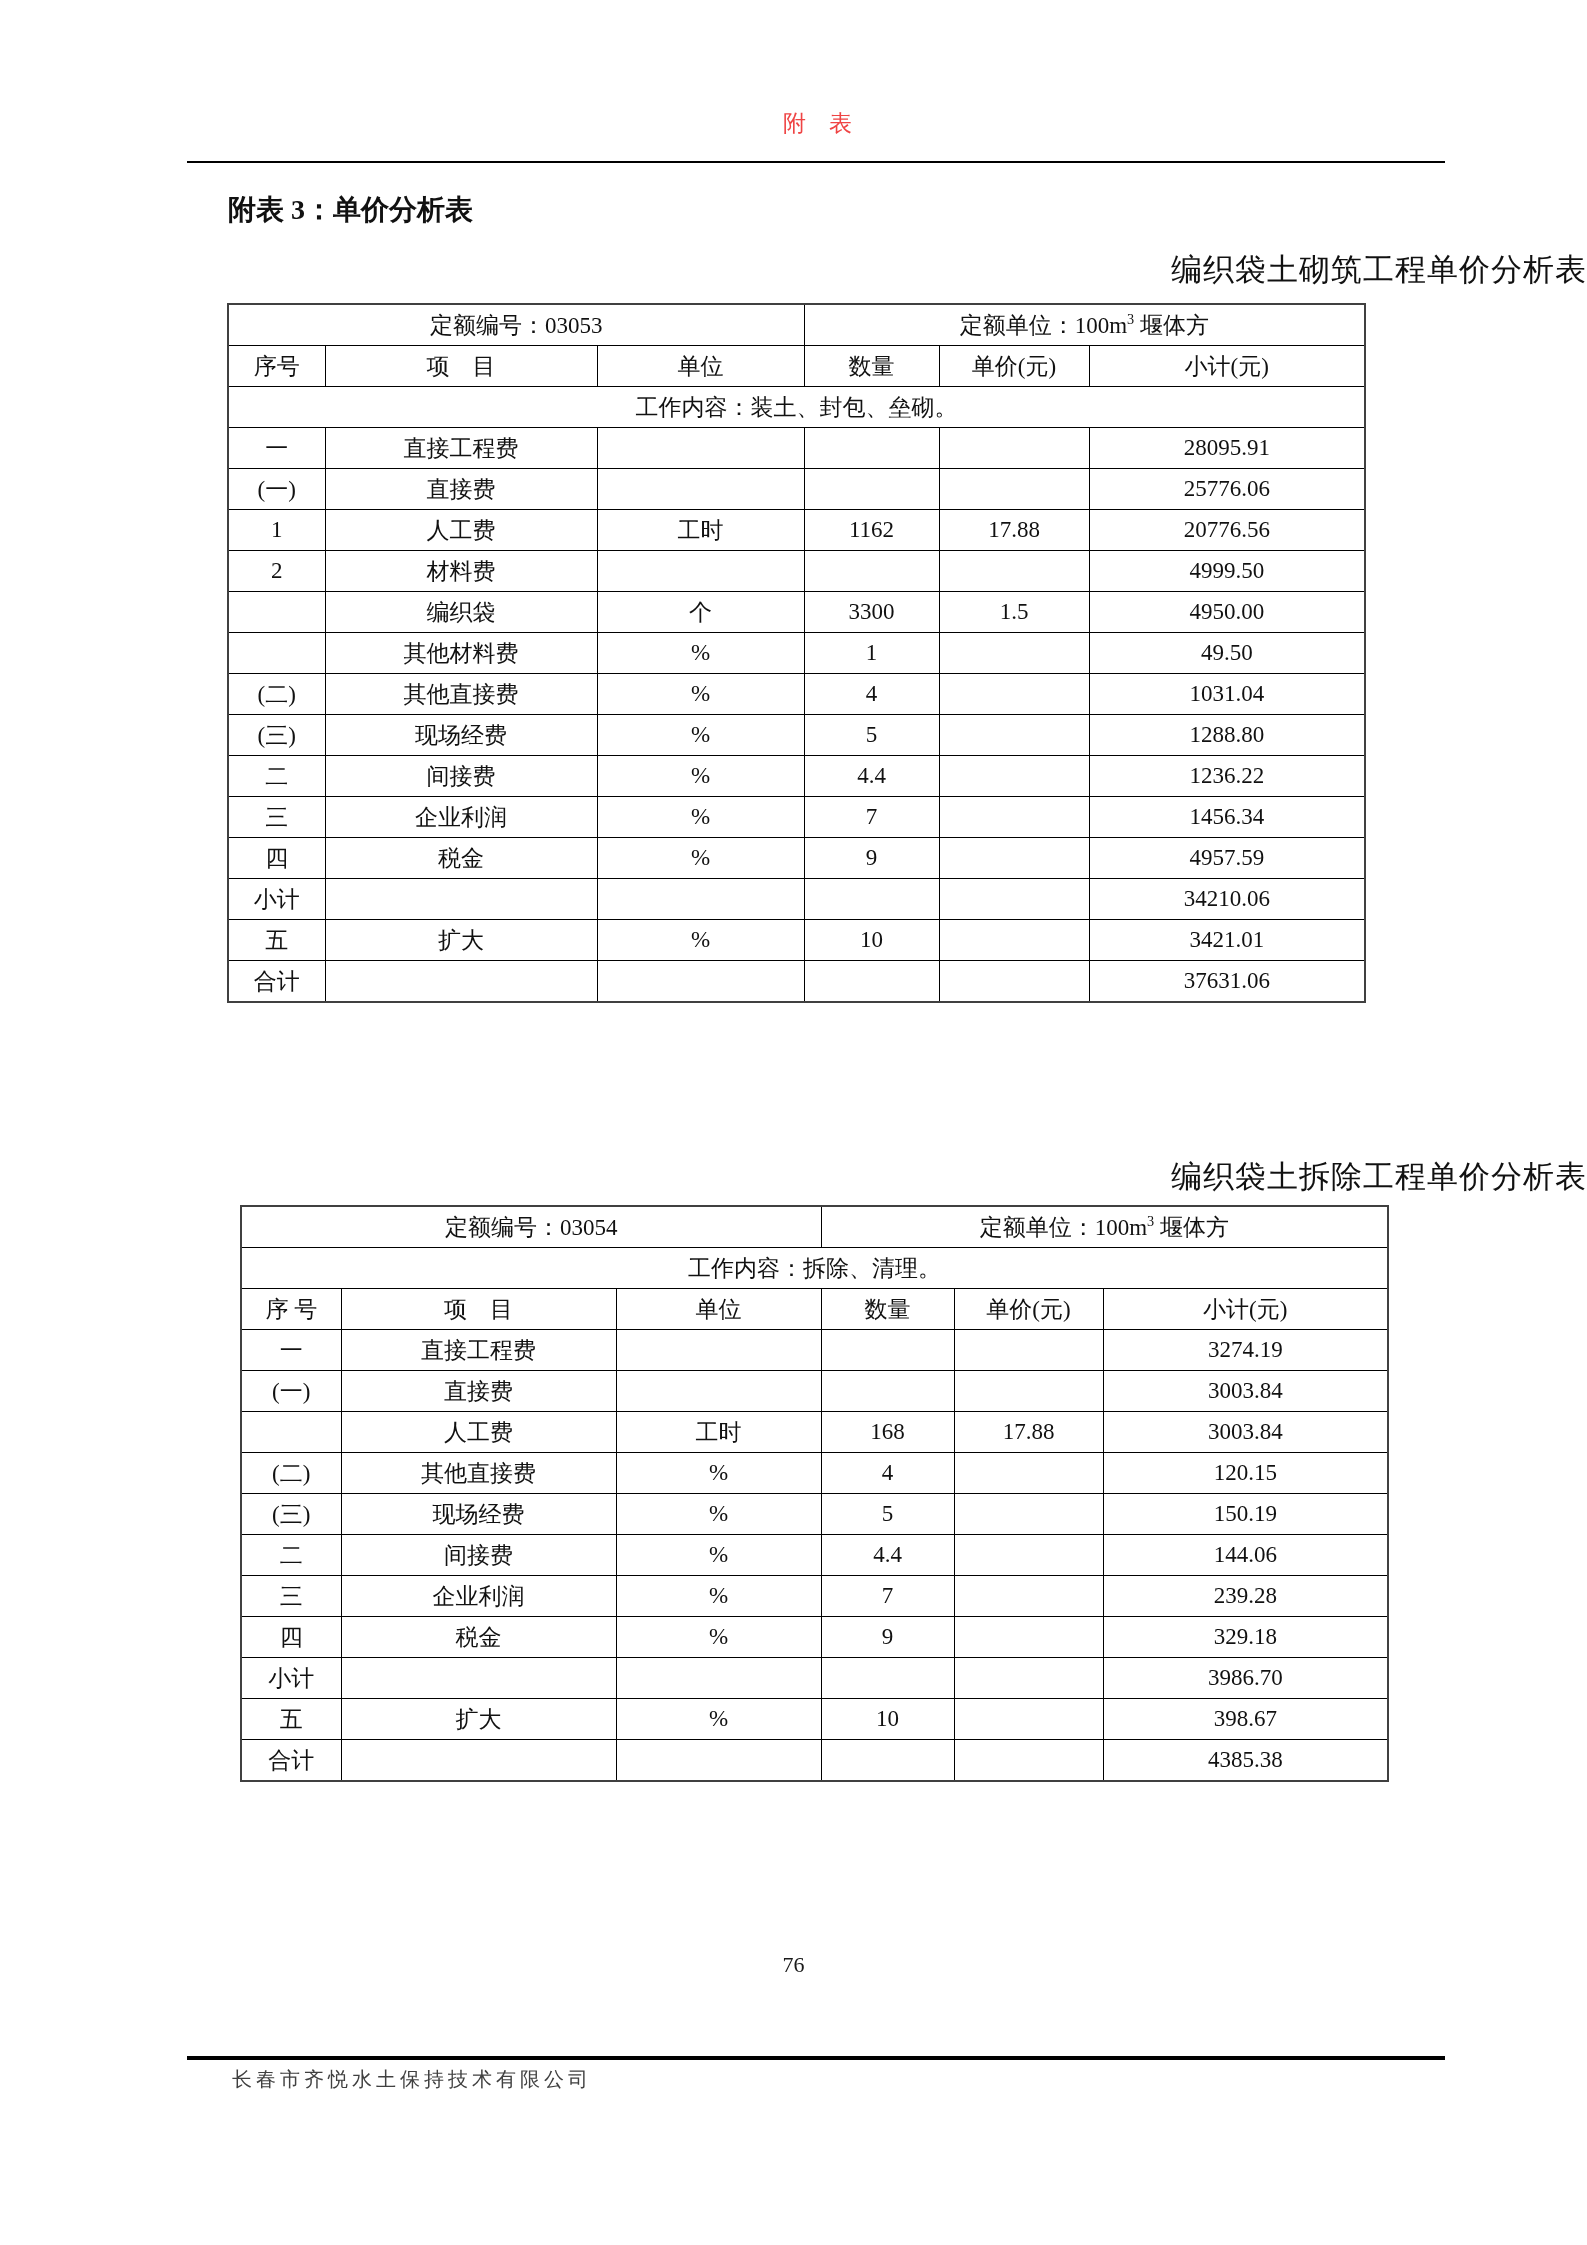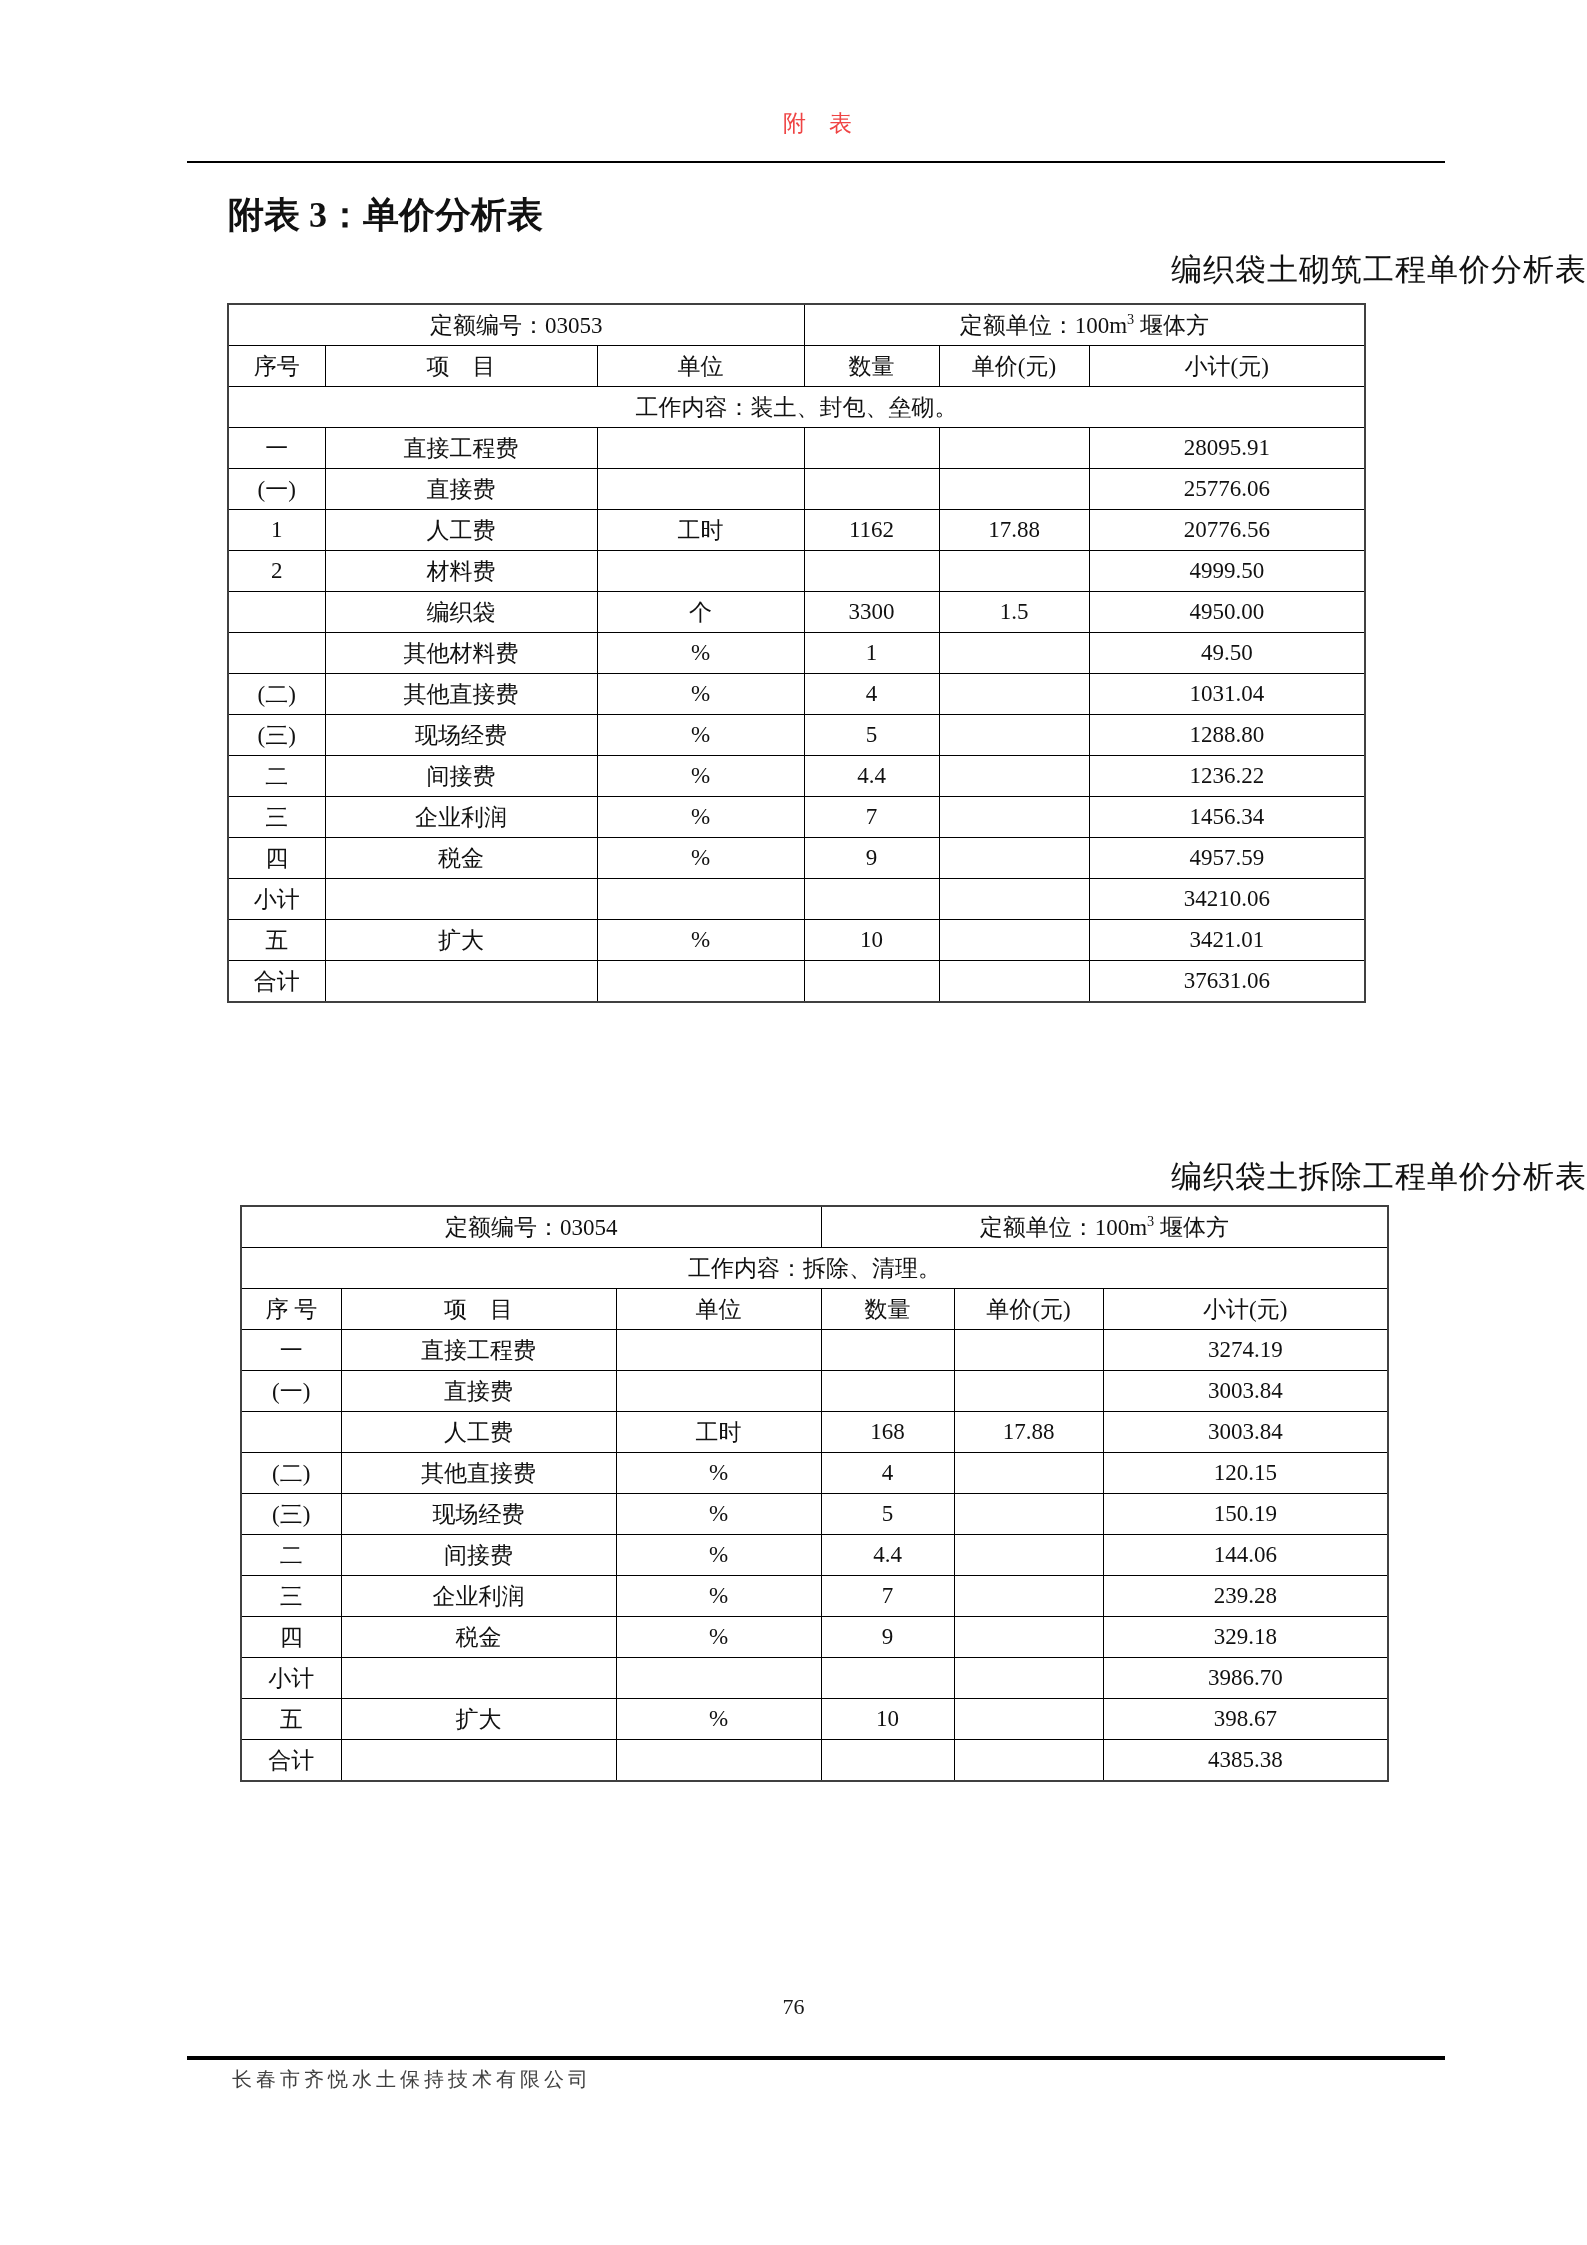--- a/index.html
+++ b/index.html
@@ -22,21 +22,21 @@
   }
   .header-rule {
     position: absolute;
     top: 161px; left: 187px;
     width: 1258px; height: 2px;
     background: #000000;
   }
   .section-heading {
     position: absolute;
     top: 191px; left: 228px;
-    font-size: 36px;
+    font-size: 28px;
     font-weight: bold;
     color: #111111;
   }
   .table-title {
     position: absolute;
     left: 0;
     width: 100%;
     text-align: right;
     font-size: 31px;
     letter-spacing: 1px;
@@ -94,21 +94,21 @@
   }
   .footer-company {
     position: absolute;
     top: 2066px; left: 232px;
     font-size: 20px;
     letter-spacing: 4px;
     color: #404040;
   }
   .footer-page {
     position: absolute;
-    top: 1994px; left: 0;
+    top: 1952px; left: 0;
     width: 100%;
     text-align: center;
     font-size: 22px;
     color: #1a1a1a;
   }
 </style>
 </head>
 <body>
 
 <div class="page">

